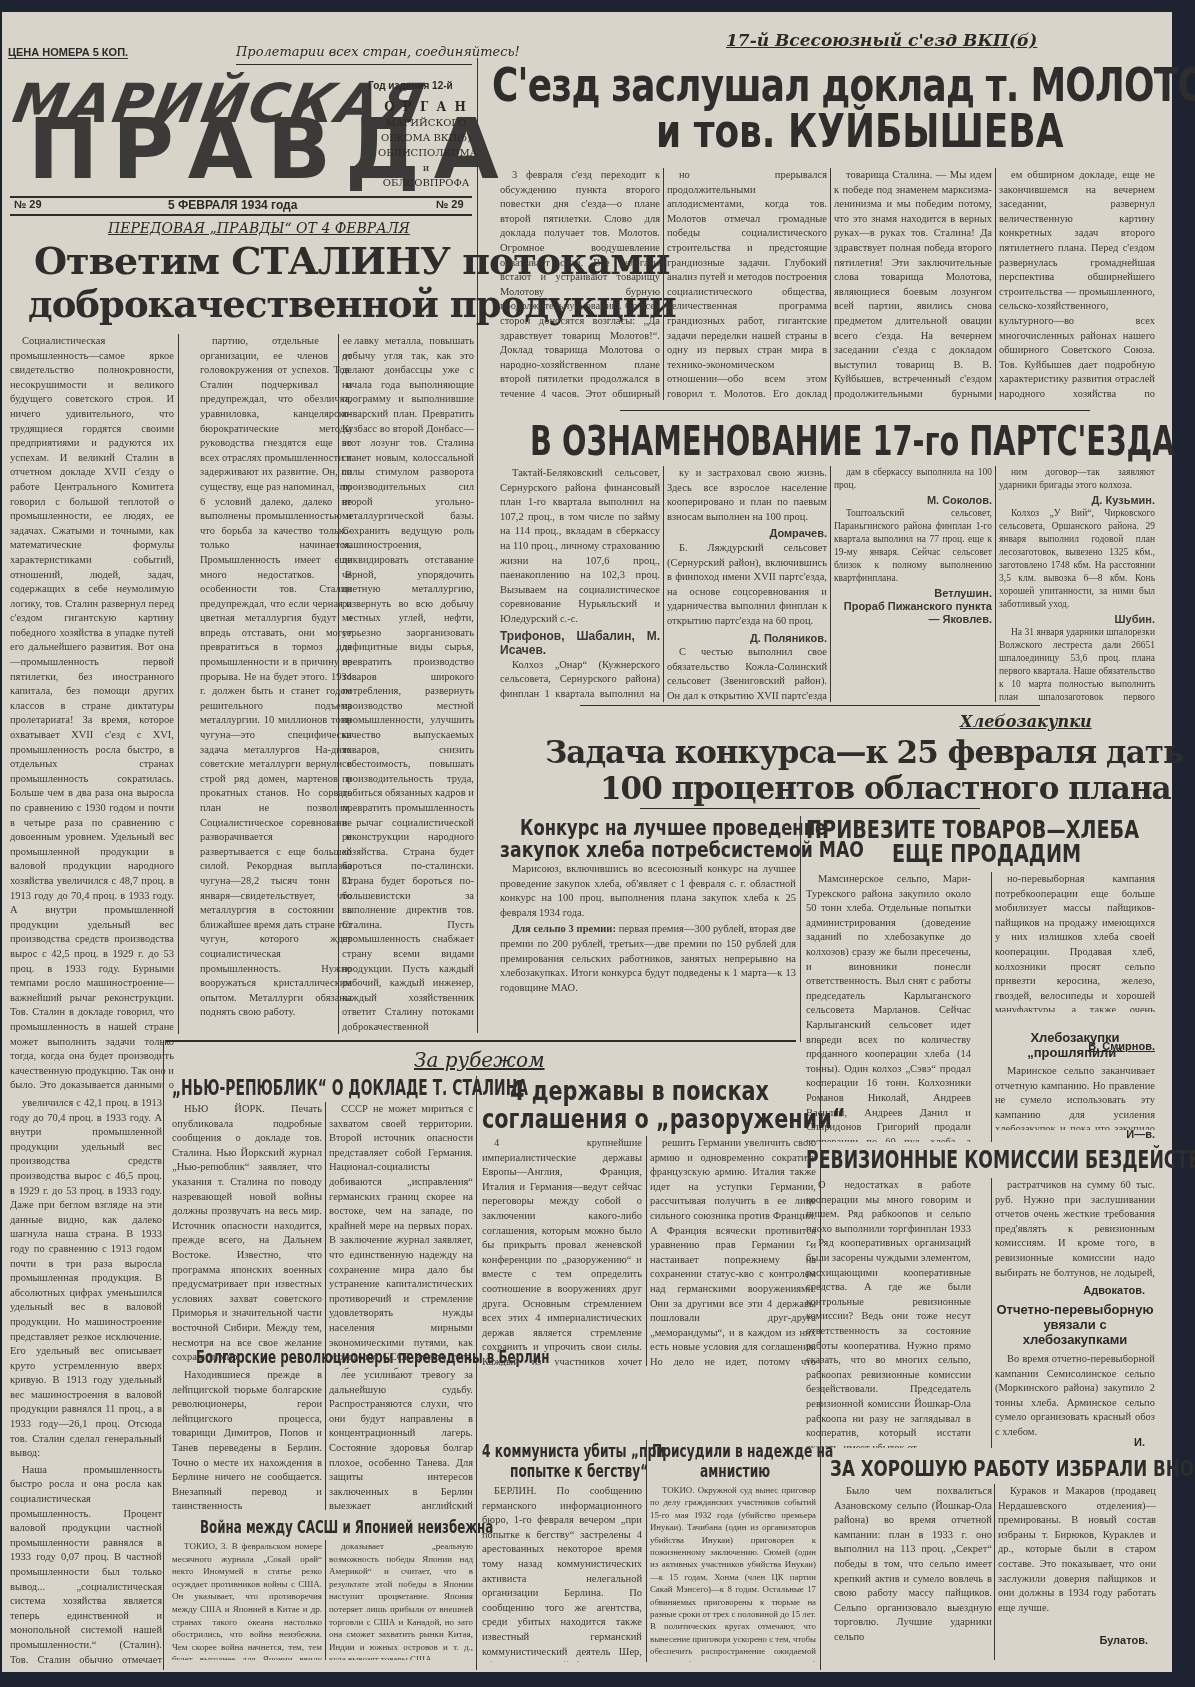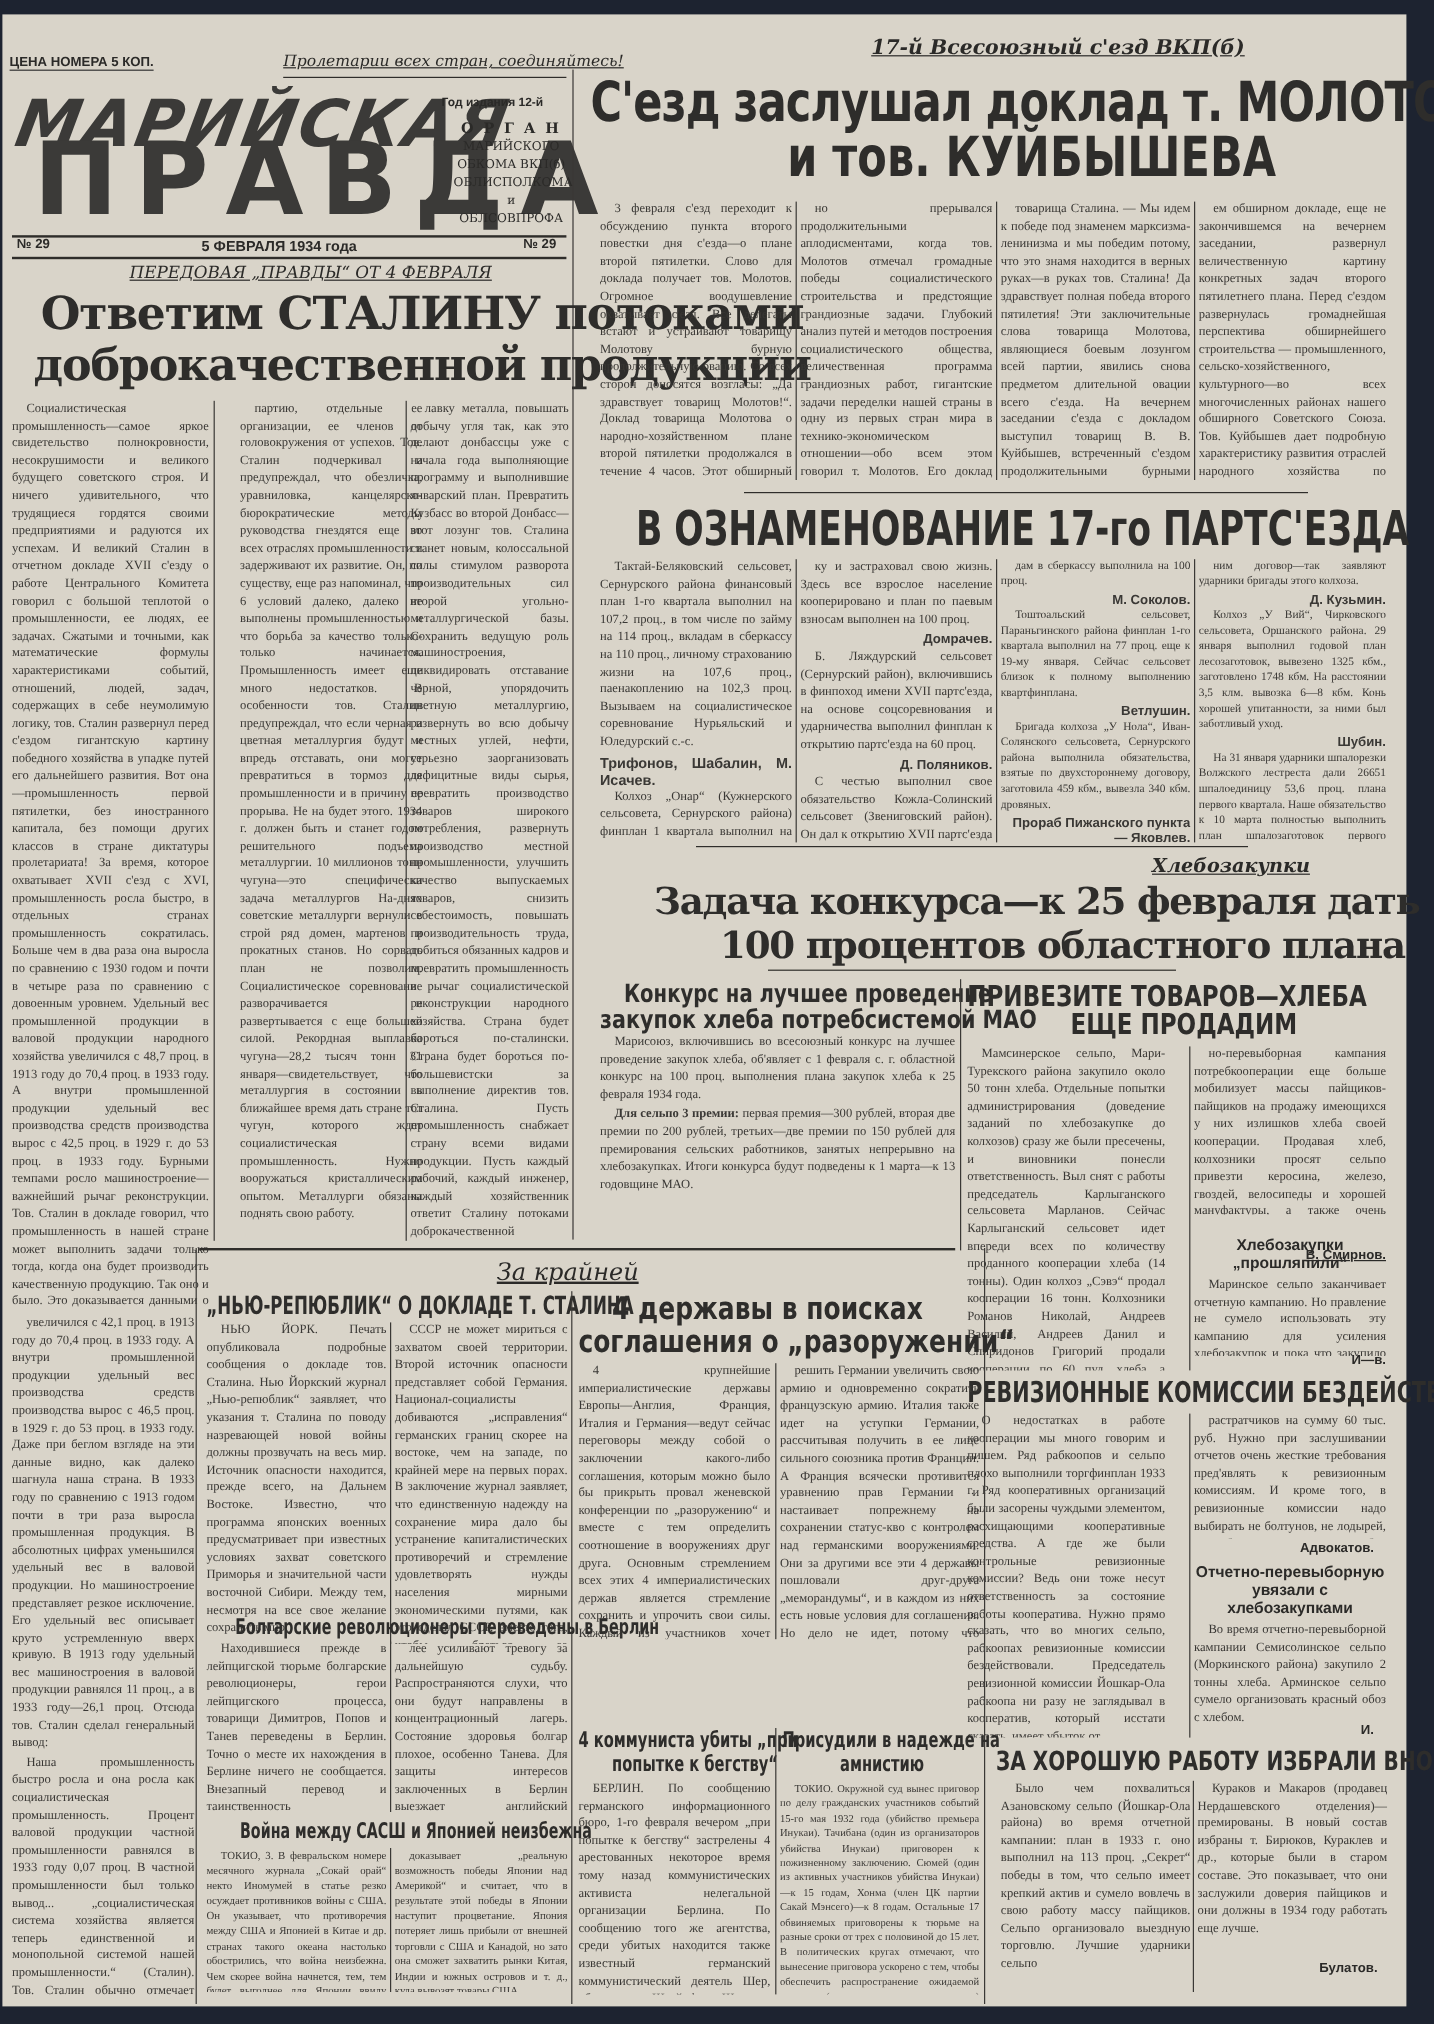--- a/index.html
+++ b/index.html
@@ -5,21 +5,21 @@
   html,body{margin:0;padding:0;}
   body{width:1195px;height:1687px;background:#1d2330;position:relative;overflow:hidden;font-family:"DejaVu Serif",serif;color:#2b2a28;}
   .paper{position:absolute;left:2px;top:12px;width:1170px;height:1660px;background:#d9d4c9;}
   .abs{position:absolute;}
   .col-text{font-family:"Liberation Serif",serif;font-size:10.5px;line-height:14.6px;text-align:justify;color:#3a3835;overflow:hidden;}
   .col-text p{margin:0 0 2px 0;text-indent:12px;}
   .vr{position:absolute;width:1px;background:#3a3835;}
   .hr{position:absolute;height:2px;background:#2f2d2a;}
   .hr.thin{height:1px;}
   .masthead-top{font-family:"Liberation Sans",sans-serif;font-weight:bold;font-size:11px;}
-  .motto{font-family:"DejaVu Serif",serif;font-style:italic;font-size:13px;text-decoration:underline;}
+  .motto{font-family:"DejaVu Serif",serif;font-style:italic;font-size:13px;}
   .title1{font-family:"DejaVu Sans",sans-serif;font-weight:bold;font-style:italic;font-size:54px;letter-spacing:2px;color:#3b3a38;transform:skewX(-10deg);}
   .title2{font-family:"DejaVu Sans",sans-serif;font-weight:bold;font-size:84px;letter-spacing:14px;color:#3b3a38;}
   .organ{font-family:"DejaVu Serif",serif;font-size:10px;text-align:center;line-height:15px;}
   .h-cond{font-family:"DejaVu Sans",sans-serif;font-weight:bold;transform-origin:left top;white-space:nowrap;color:#2e2d2b;}
   .h-serif{font-family:"DejaVu Serif",serif;font-weight:bold;white-space:nowrap;color:#2e2d2b;}
   .rubric{font-family:"DejaVu Serif",serif;font-style:italic;text-decoration:underline;white-space:nowrap;}
   .sig{font-family:"Liberation Sans",sans-serif;font-weight:bold;font-size:11px;text-align:right;}
   .sub-h{font-family:"Liberation Sans",sans-serif;font-weight:bold;font-size:13px;text-align:center;line-height:15px;}
 </style>
 </head>
@@ -106,21 +106,20 @@
   <div class="sig">Д. Поляников.</div>
   <p>С честью выполнил свое обязательство Кожла-Солинский сельсовет (Звениговский район). Он дал к открытию XVII партс'езда 43,7 проц. квартального финплана.</p>
 
 </div>
 <div class="vr" style="left:830px;top:466px;height:236px;"></div>
 <div class="abs col-text" style="left:834px;top:466px;width:158px;height:236px;font-size:9.5px;line-height:13px;">
   <p>дам в сберкассу выполнила на 100 проц.</p>
   <div class="sig">М. Соколов.</div>
   <p>Тоштоальский сельсовет, Параньгинского района финплан 1-го квартала выполнил на 77 проц. еще к 19-му января. Сейчас сельсовет близок к полному выполнению квартфинплана.</p>
   <div class="sig">Ветлушин.</div>
-  <p>Бригада колхоза „У Нола“, Иван-Солянского сельсовета, Сернурского района выполнила обязательства, взятые по двухстороннему договору, заготовила 459 кбм., вывезла 340 кбм. дровяных.</p>
   <div class="sig">Прораб Пижанского пункта— Яковлев.</div>
 
 </div>
 <div class="vr" style="left:995px;top:466px;height:236px;"></div>
 <div class="abs col-text" style="left:999px;top:466px;width:156px;height:236px;font-size:9.5px;line-height:13px;">
   <p>ним договор—так заявляют ударники бригады этого колхоза.</p>
   <div class="sig">Д. Кузьмин.</div>
   <p>Колхоз „У Вий“, Чирковского сельсовета, Оршанского района. 29 января выполнил годовой план лесозаготовок, вывезено 1325 кбм., заготовлено 1748 кбм. На расстоянии 3,5 клм. вывозка 6—8 кбм. Конь хорошей упитанности, за ними был заботливый уход.</p>
   <div class="sig">Шубин.</div>
   <p>На 31 января ударники шпалорезки Волжского лестреста дали 26651 шпалоединицу 53,6 проц. плана первого квартала. Наше обязательство к 10 марта полностью выполнить план шпалозаготовок первого квартала.</p>
@@ -176,21 +175,21 @@
 <div class="abs col-text" style="left:834px;top:1484px;width:158px;height:180px;">
     <p>Было чем похвалиться Азановскому сельпо (Йошкар-Ола района) во время отчетной кампании: план в 1933 г. оно выполнил на 113 проц. „Секрет“ победы в том, что сельпо имеет крепкий актив и сумело вовлечь в свою работу массу пайщиков. Сельпо организовало выездную торговлю. Лучшие ударники сельпо</p>
   </div>
 <div class="vr" style="left:994px;top:1484px;height:176px;"></div>
 <div class="abs col-text" style="left:998px;top:1484px;width:158px;height:140px;">
     <p>Кураков и Макаров (продавец Нердашевского отделения)—премированы. В новый состав избраны т. Бирюков, Кураклев и др., которые были в старом составе. Это показывает, что они заслужили доверия пайщиков и они должны в 1934 году работать еще лучше.</p>
   </div>
 <div class="abs sig" style="left:998px;top:1634px;width:150px;">Булатов.</div>
 
 <div class="hr" style="left:166px;top:1040px;width:630px;"></div>
-<div class="abs rubric" style="left:414px;top:1048px;font-size:20px;">За крайней</div>
+<div class="abs rubric" style="left:414px;top:1048px;font-size:20px;">За рубежом</div>
 <div class="vr" style="left:820px;top:1040px;height:630px;"></div>
 
 <div class="abs h-cond" style="left:172px;top:1076px;font-size:21px;transform:scaleX(0.66);">„НЬЮ-РЕПЮБЛИК“ О ДОКЛАДЕ Т. СТАЛИНА</div>
 <div class="abs col-text" style="left:172px;top:1102px;width:150px;height:268px;">
     <p>НЬЮ ЙОРК. Печать опубликовала подробные сообщения о докладе тов. Сталина. Нью Йоркский журнал „Нью-репюблик“ заявляет, что указания т. Сталина по поводу назревающей новой войны должны прозвучать на весь мир. Источник опасности находится, прежде всего, на Дальнем Востоке. Известно, что программа японских военных предусматривает при известных условиях захват советского Приморья и значительной части восточной Сибири. Между тем, несмотря на все свое желание сохранить мир,</p>
   </div>
 <div class="vr" style="left:325px;top:1102px;height:268px;"></div>
 <div class="abs col-text" style="left:329px;top:1102px;width:144px;height:268px;">
     <p>СССР не может мириться с захватом своей территории. Второй источник опасности представляет собой Германия. Национал-социалисты добиваются „исправления“ германских границ скорее на востоке, чем на западе, по крайней мере на первых порах. В заключение журнал заявляет, что единственную надежду на сохранение мира дало бы устранение капиталистических противоречий и стремление удовлетворять нужды населения мирными экономическими путями, как это сделал СССР, вместо того, чтобы браться за пустопорожние завоевания.</p>
   </div>

